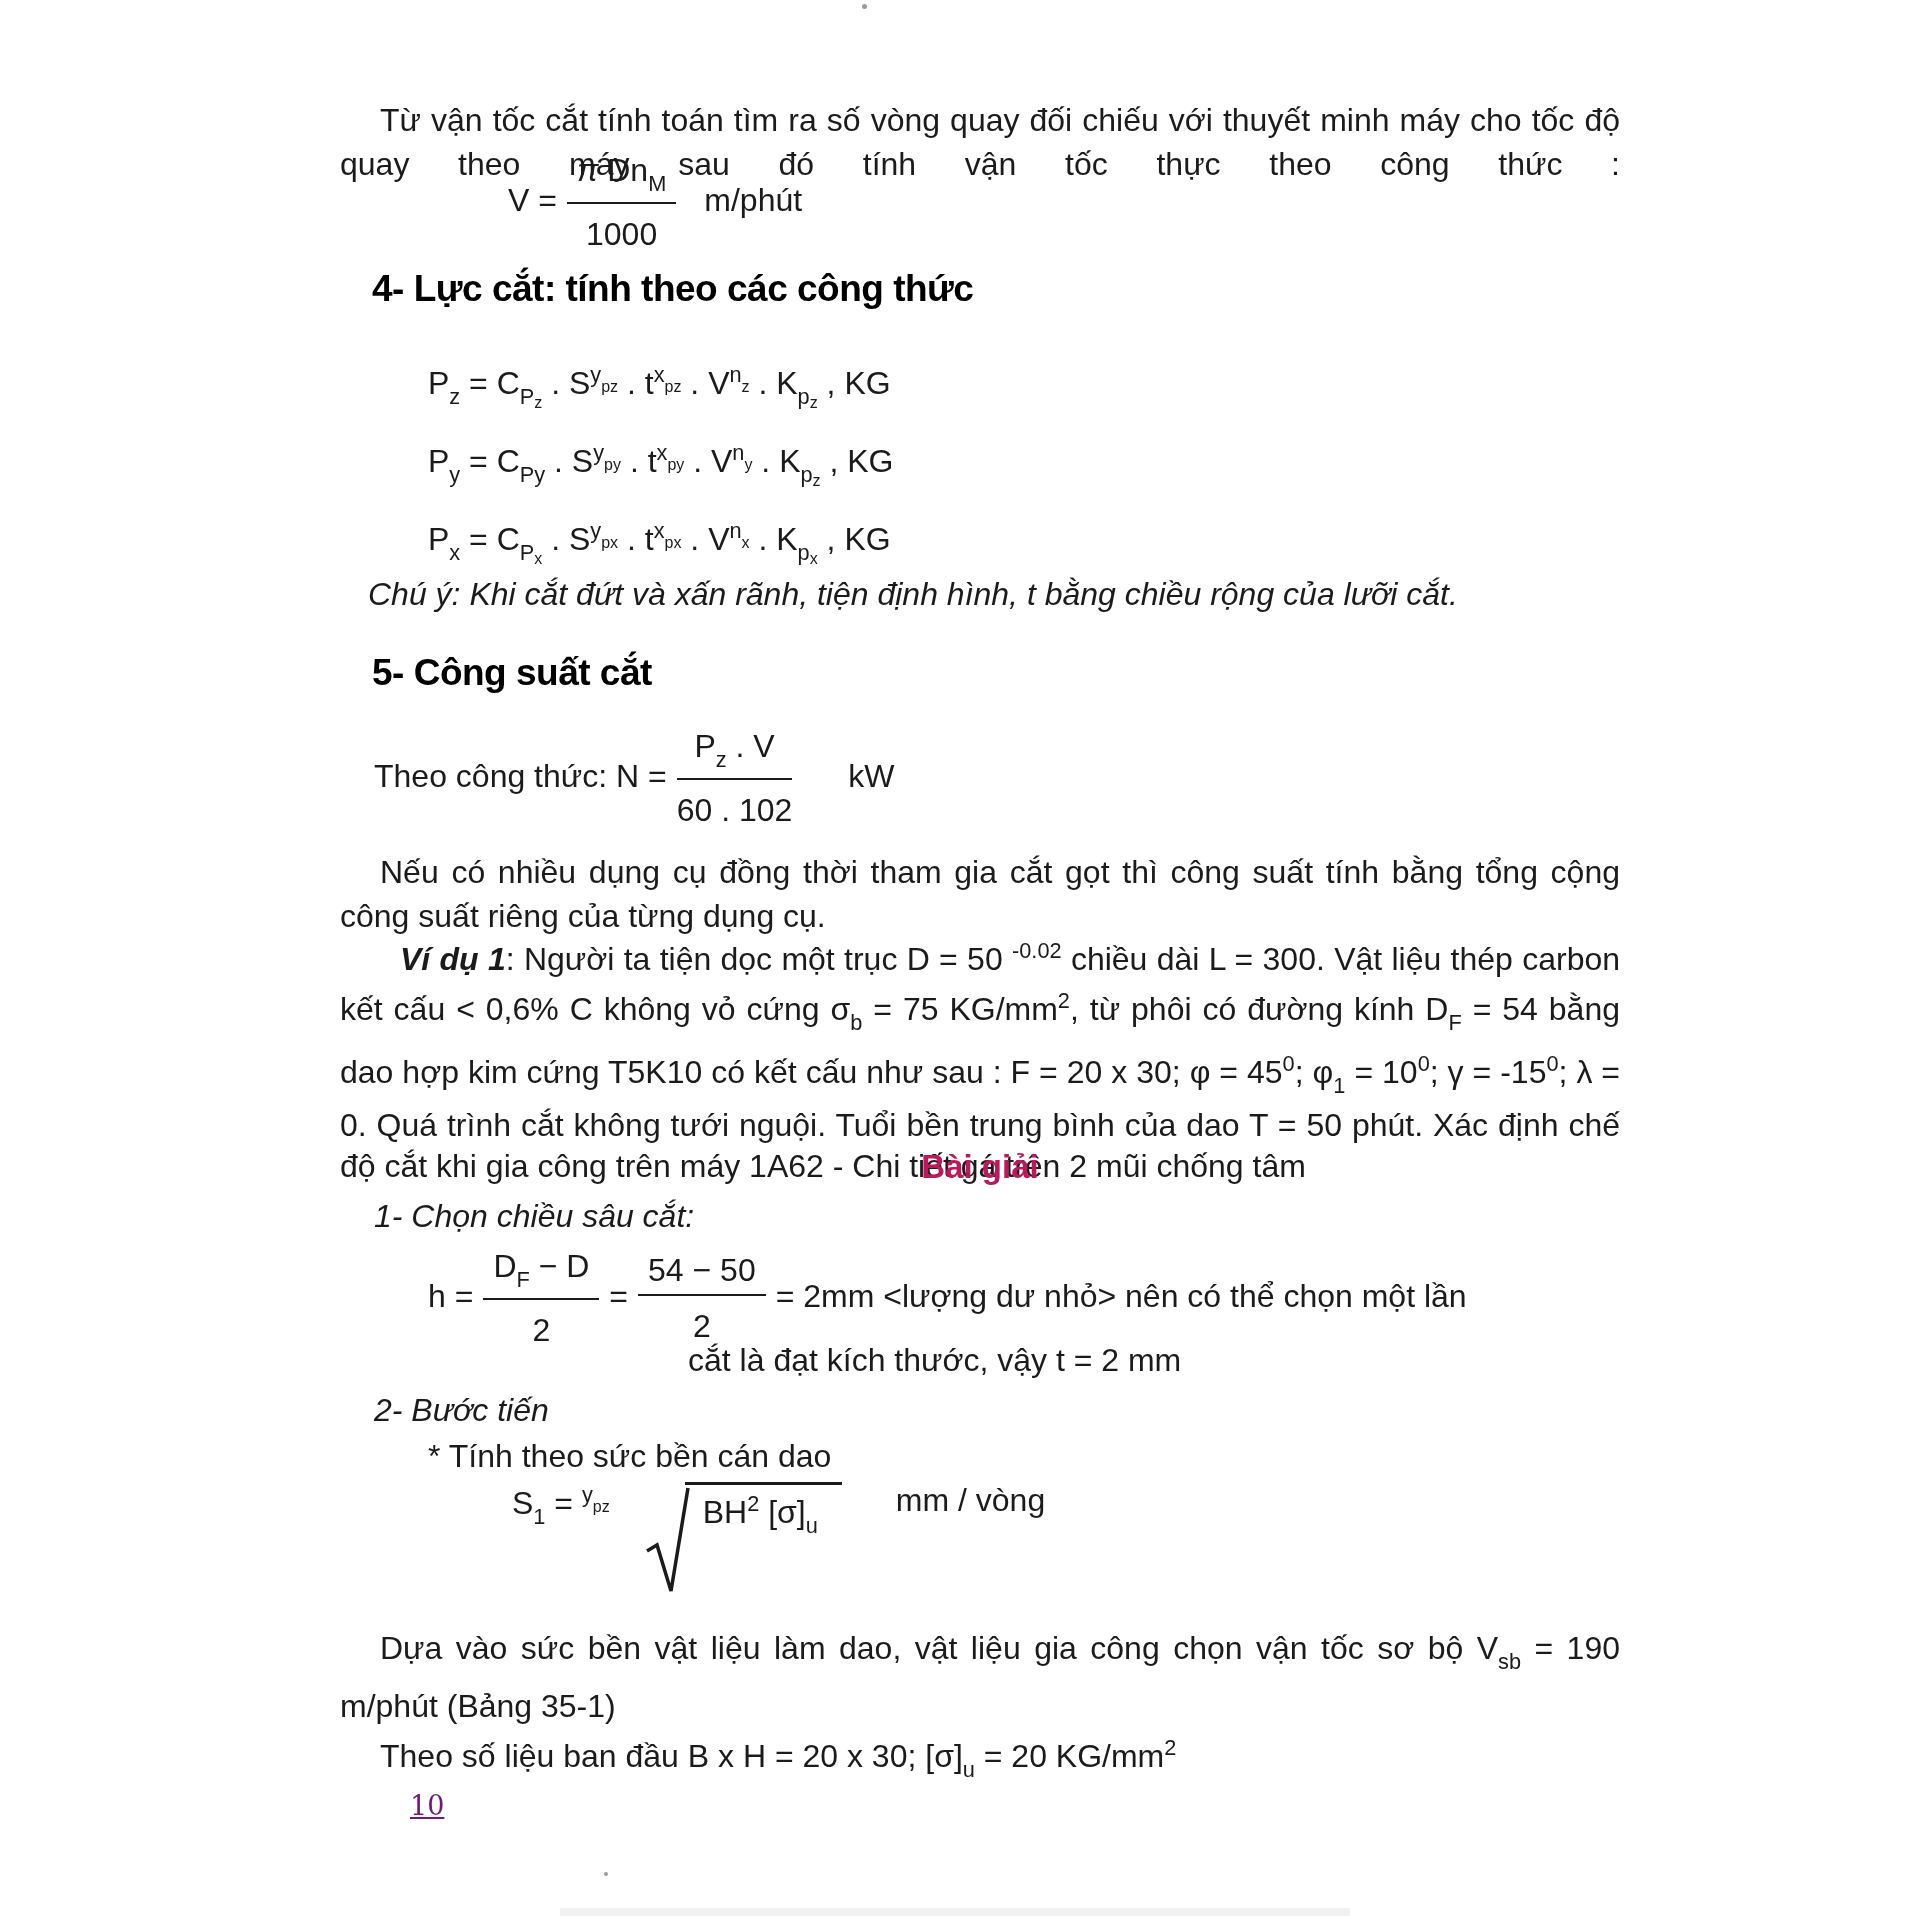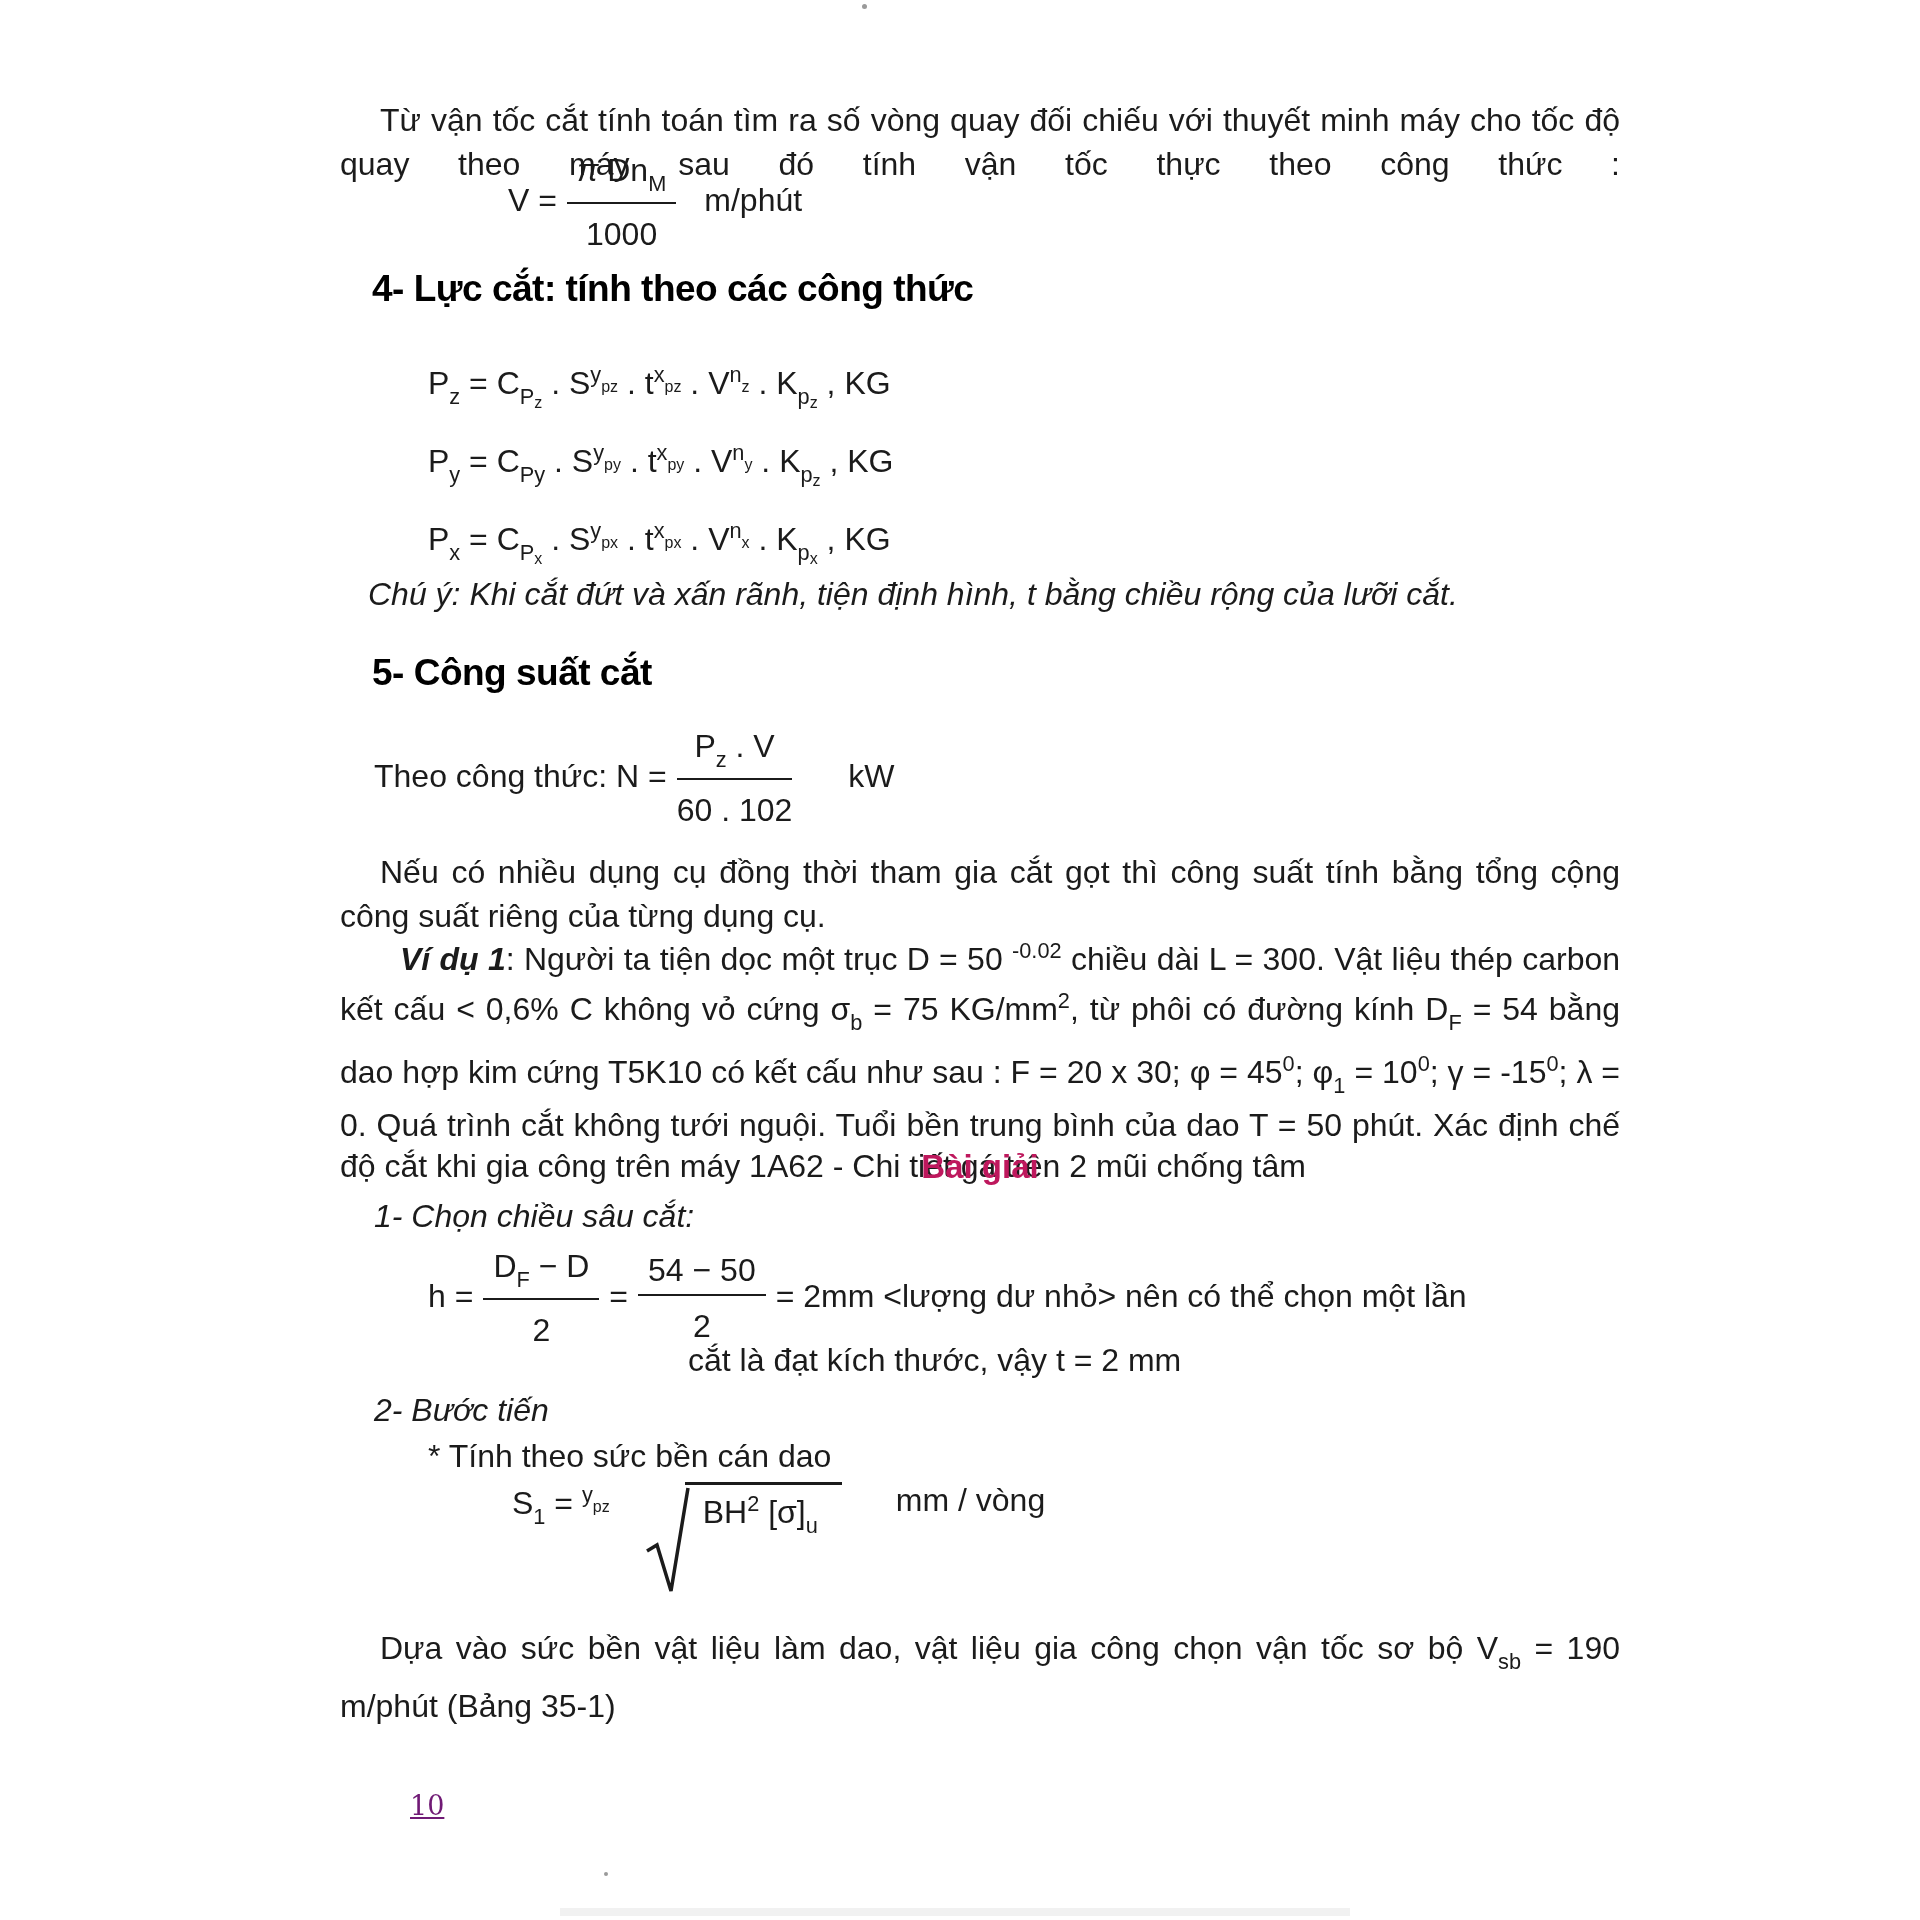--- a/index.html
+++ b/index.html
@@ -86,20 +86,21 @@
       </svg>
       <span class="sqrt-body">
         <span class="num"><span>BH</span><span class="tk-sup">2</span><span> [σ]</span><span class="tk-sub">u</span></span>
       </span>
     </span>
     <span style="margin-left:26px;">mm / vòng</span>
   </div>
 
   <p class="abs para" style="top:1594px;"><span>Dựa vào sức bền vật liệu làm dao, vật liệu gia công chọn vận tốc sơ bộ V</span><span class="tk-sub">sb</span><span> = 190 m/phút (Bảng 35-1)</span></p>
 
+  <p class="abs para" style="top:1694px; text-align:left;"><span>Theo số liệu ban đầu B x H = 20 x 30; [σ]</span><span class="tk-sub">u</span><span> = 20 KG/mm</span><span class="tk-sup">2</span></p>
 
   <div class="abs pagenum" style="top:1790px; left:410px;">10</div>
 
   <div class="abs artifact" style="top:4px; left:862px; width:5px; height:5px;"></div>
   <div class="abs artifact" style="top:1872px; left:604px; width:4px; height:4px;"></div>
   <div class="abs scanbar" style="top:1908px; left:560px; width:790px; height:8px;"></div>
 
 </div>
 
 </body></html>

